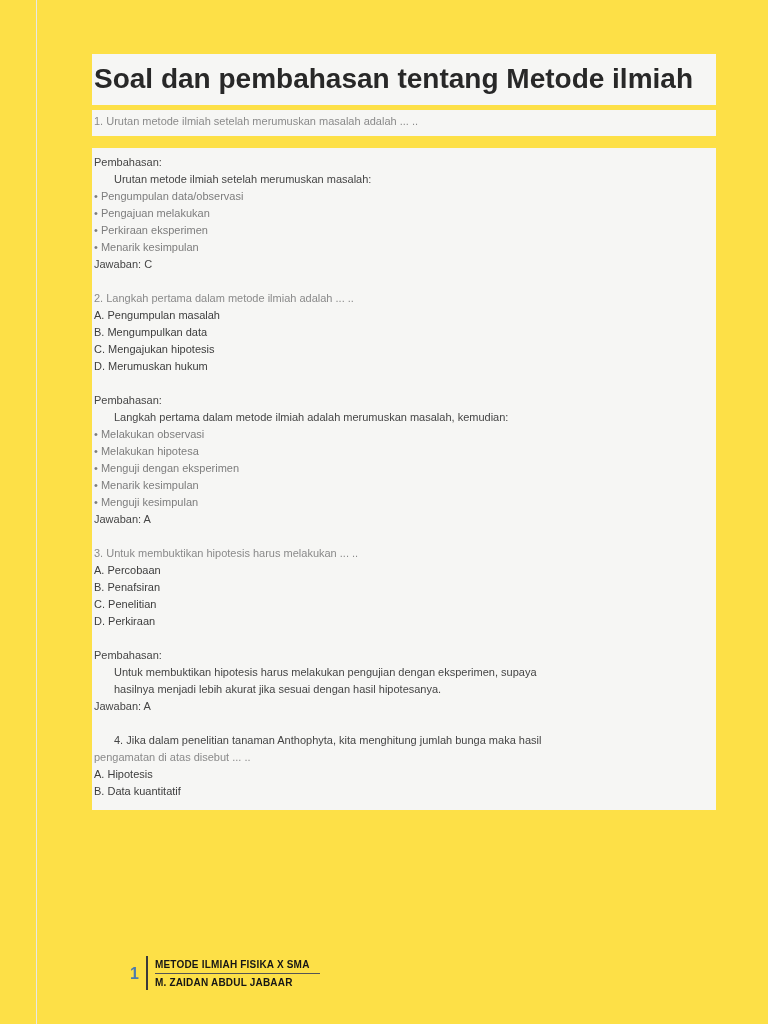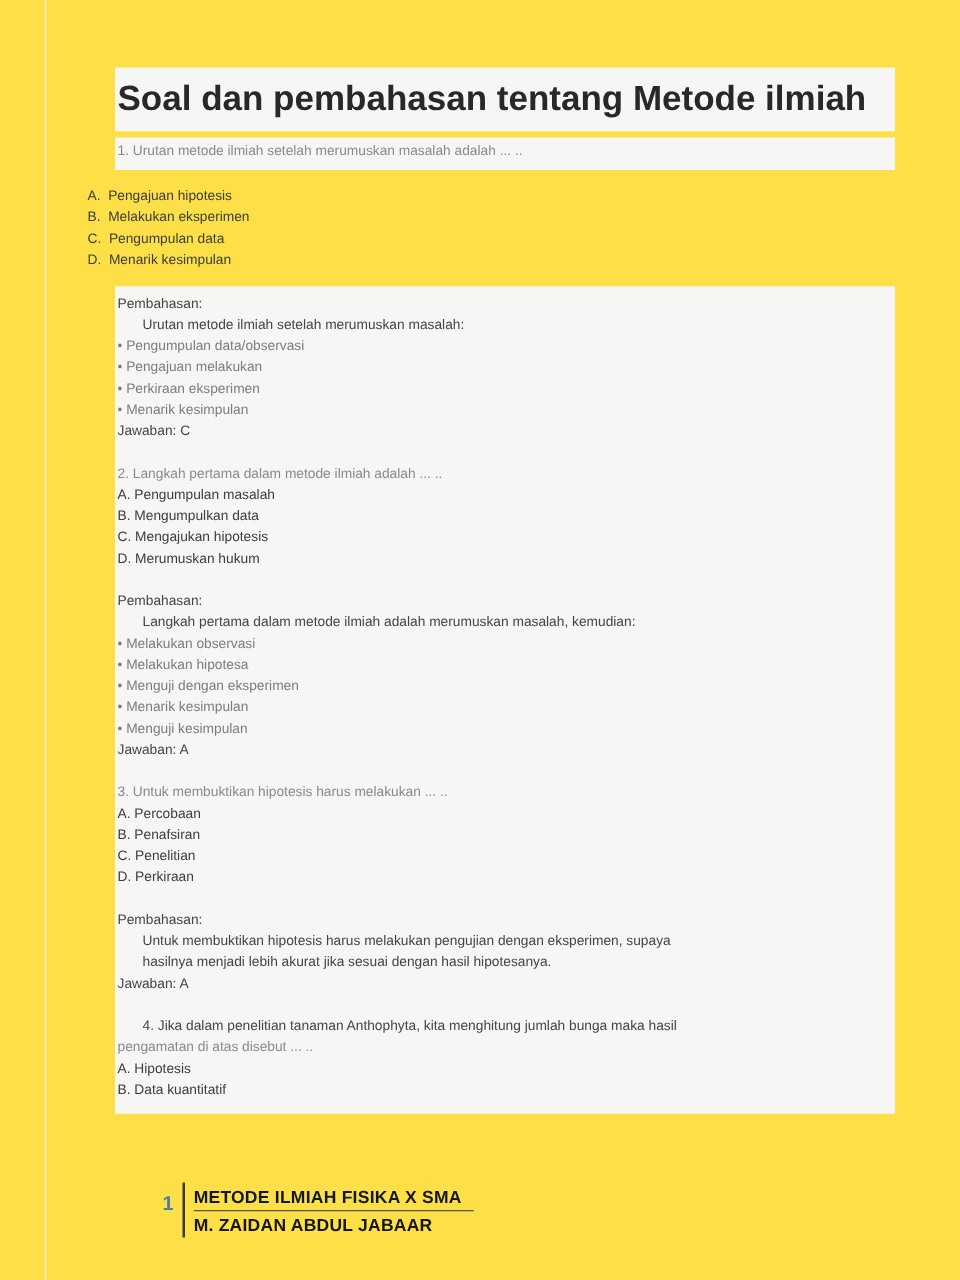--- a/index.html
+++ b/index.html
@@ -30,47 +30,41 @@
   .line.label    { color:#454545; }
   .line.body     { color:#454545;margin-left:20px; }
   .line.bullet   { color:#7d7d7d; }
   .line.answer   { color:#454545; }
   .line.spacer   { height:17px; }
 
   .footer { position:absolute; left:130px; bottom:34px; display:flex; align-items:stretch; }
   .page-number { color:#4e7bab; font-weight:bold; font-size:16px; padding:9px 7px 0 0; }
   .footer-rule { width:2px; background:#3a3a3a; margin-right:7px; }
   .footer-line1 {
-    font-weight:bold; font-size:14px; color:#161616;
+    font-weight:bold; font-size:10px; color:#161616;
     padding:3px 10px 3px 0; border-bottom:1.5px solid #555555;
     letter-spacing:0.2px; white-space:nowrap;
   }
   .footer-line2 {
-    font-weight:bold; font-size:14px; color:#161616;
+    font-weight:bold; font-size:10px; color:#161616;
     padding:3px 10px 2px 0; letter-spacing:0.2px; white-space:nowrap;
   }
 </style>
 </head>
 <body>
 
 <div class="page">
   <div class="scan-edge"></div>
 
   <div class="content">
       <div class="section gray title-block">
         <div class="line title">Soal dan pembahasan tentang Metode ilmiah</div>
       </div>
       <div class="section gray q1-block">
         <div class="line question">1. Urutan metode ilmiah setelah merumuskan masalah adalah ... ..</div>
-      </div>
-      <div class="section white options-block">
-        <div class="line option">A.  Pengajuan hipotesis</div>
-        <div class="line option">B.  Melakukan eksperimen</div>
-        <div class="line option">C.  Pengumpulan data</div>
-        <div class="line option">D.  Menarik kesimpulan</div>
       </div>
       <div class="section gray main-block">
         <div class="line label">Pembahasan:</div>
         <div class="line body">Urutan metode ilmiah setelah merumuskan masalah:</div>
         <div class="line bullet">• Pengumpulan data/observasi</div>
         <div class="line bullet">• Pengajuan melakukan</div>
         <div class="line bullet">• Perkiraan eksperimen</div>
         <div class="line bullet">• Menarik kesimpulan</div>
         <div class="line answer">Jawaban: C</div>
         <div class="line spacer">&nbsp;</div>

